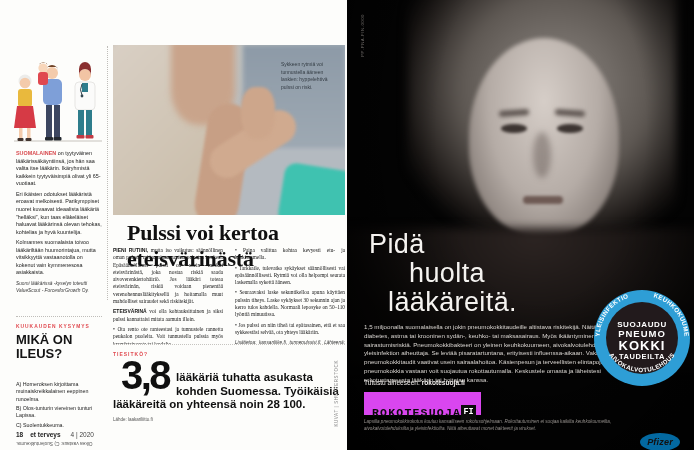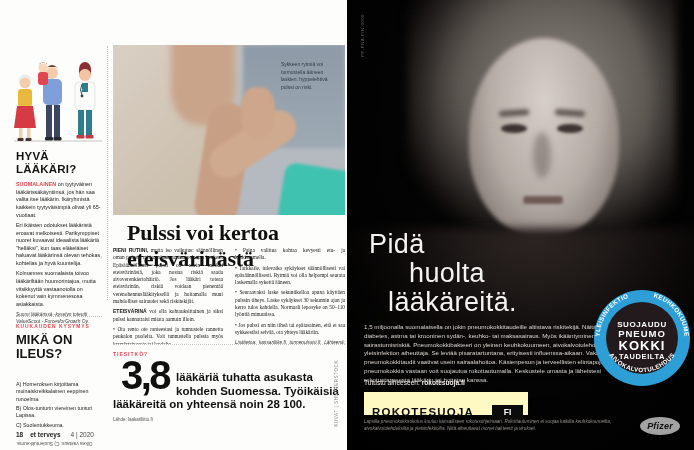--- a/index.html
+++ b/index.html
@@ -90,29 +90,29 @@
   .ad-head { position:absolute; left:22px; top:230px; font-size:27px; line-height:29px;
     color:#f5f3f0; letter-spacing:.4px; font-weight:400; }
   .ad-head .l2 { margin-left:40px; }
   .ad-head .l3 { margin-left:19px; }
 
   .ad-body { position:absolute; left:17px; top:323px; width:268px; font-size:6.2px; line-height:1.42; color:#dad6d2; }
   .ad-cta { position:absolute; left:17px; top:379px; font-size:6.6px; color:#efecea; }
   .ad-cta b { font-weight:800; }
 
   .ad-logo { position:absolute; left:17px; top:392px; display:flex; align-items:center;
-    background:#fef9c3; padding:20px 5px 3px 8px; height:21px; }
+    background:#d946ef; padding:20px 5px 3px 8px; height:21px;font-family:Liberation Mono, monospace; }
   .ad-logo .txt { color:#0b0b0b; font-weight:800; font-size:11.5px; letter-spacing:1.2px; }
-  .ad-logo .fi { display:inline-flex; align-items:center; justify-content:center; margin-left:18px;
-    width:31px; height:15px; background:#0b0b0b; color:#fff; font-weight:800; font-size:8.5px; }
+  .ad-logo .fi { display:inline-flex; align-items:center; justify-content:center; margin-left:0;
+    width:15px; height:15px; background:#0b0b0b; color:#fff; font-weight:800; font-size:8.5px; }
 
   .ad-fine { position:absolute; left:17px; top:419px; width:276px; font-size:4.6px; line-height:1.5;
     font-style:italic; color:#98938f; }
 
-  .pfizer { position:absolute; left:293px; top:417px; width:40px; height:18px; background:#a3a3a3;
+  .pfizer { position:absolute; left:293px; top:433px; width:40px; height:18px; background:#0369a1;
     border-radius:50%; display:flex; align-items:center; justify-content:center; }
   .pfizer span { font-style:italic; font-weight:700; font-size:9px; color:#121212; letter-spacing:.2px; }
 
   .badge { position:absolute; left:243px; top:286px; width:104px; height:104px; }
 </style>
 </head>
 <body>
 
 <div class="spread">
 
@@ -149,22 +149,20 @@
       <rect x="70" y="39" width="6" height="9" fill="#2e7d8c"></rect>
       <path d="M70 40 q-3 6 0 11" stroke="#33464f" stroke-width="1" fill="none"></path>
       <circle cx="70" cy="52" r="1.4" fill="#33464f"></circle>
       <rect x="66" y="66" width="6" height="26" fill="#2e7d8c"></rect>
       <rect x="74" y="66" width="6" height="26" fill="#2e7d8c"></rect>
       <rect x="64.5" y="91" width="8" height="3.5" rx="1" fill="#c23a44"></rect>
       <rect x="73.5" y="91" width="8" height="3.5" rx="1" fill="#c23a44"></rect>
     </svg>
 
     <div class="sidebar">
-      <div class="sb-title">HYVÄ
-LÄÄKÄRI?</div>
       <p class="sb-p"><span class="lead">SUOMALAINEN</span><span> on tyytyväinen lääkärissäkäyntiinsä, jos hän saa valita itse lääkärin. Ikäryhmistä kaikkein tyytyväisimpiä olivat yli 65-vuotiaat.</span></p>
       <p class="sb-p">Eri ikäisten odotukset lääkäristä eroavat melkoisesti. Parikymppiset nuoret kuvaavat ideaalista lääkäriä ”helläksi”, kun taas eläkeläiset haluavat lääkärinsä olevan tehokas, kohtelias ja hyvä kuuntelija.</p>
       <p class="sb-p">Kolmannes suomalaista toivoo lääkäriltään huumorintajua, mutta vitsikkyyttä vastaanotolla on kokenut vain kymmenesosa asiakkaista.</p>
       <p class="sb-credit">Suomi lääkärissä -kyselyn toteutti ValueScout - ForcesforGrowth Oy.</p>
     </div>
 
     <div class="vdivider"></div>
 
     <div class="qblock">
       <div class="q-label">KUUKAUDEN KYSYMYS</div>

